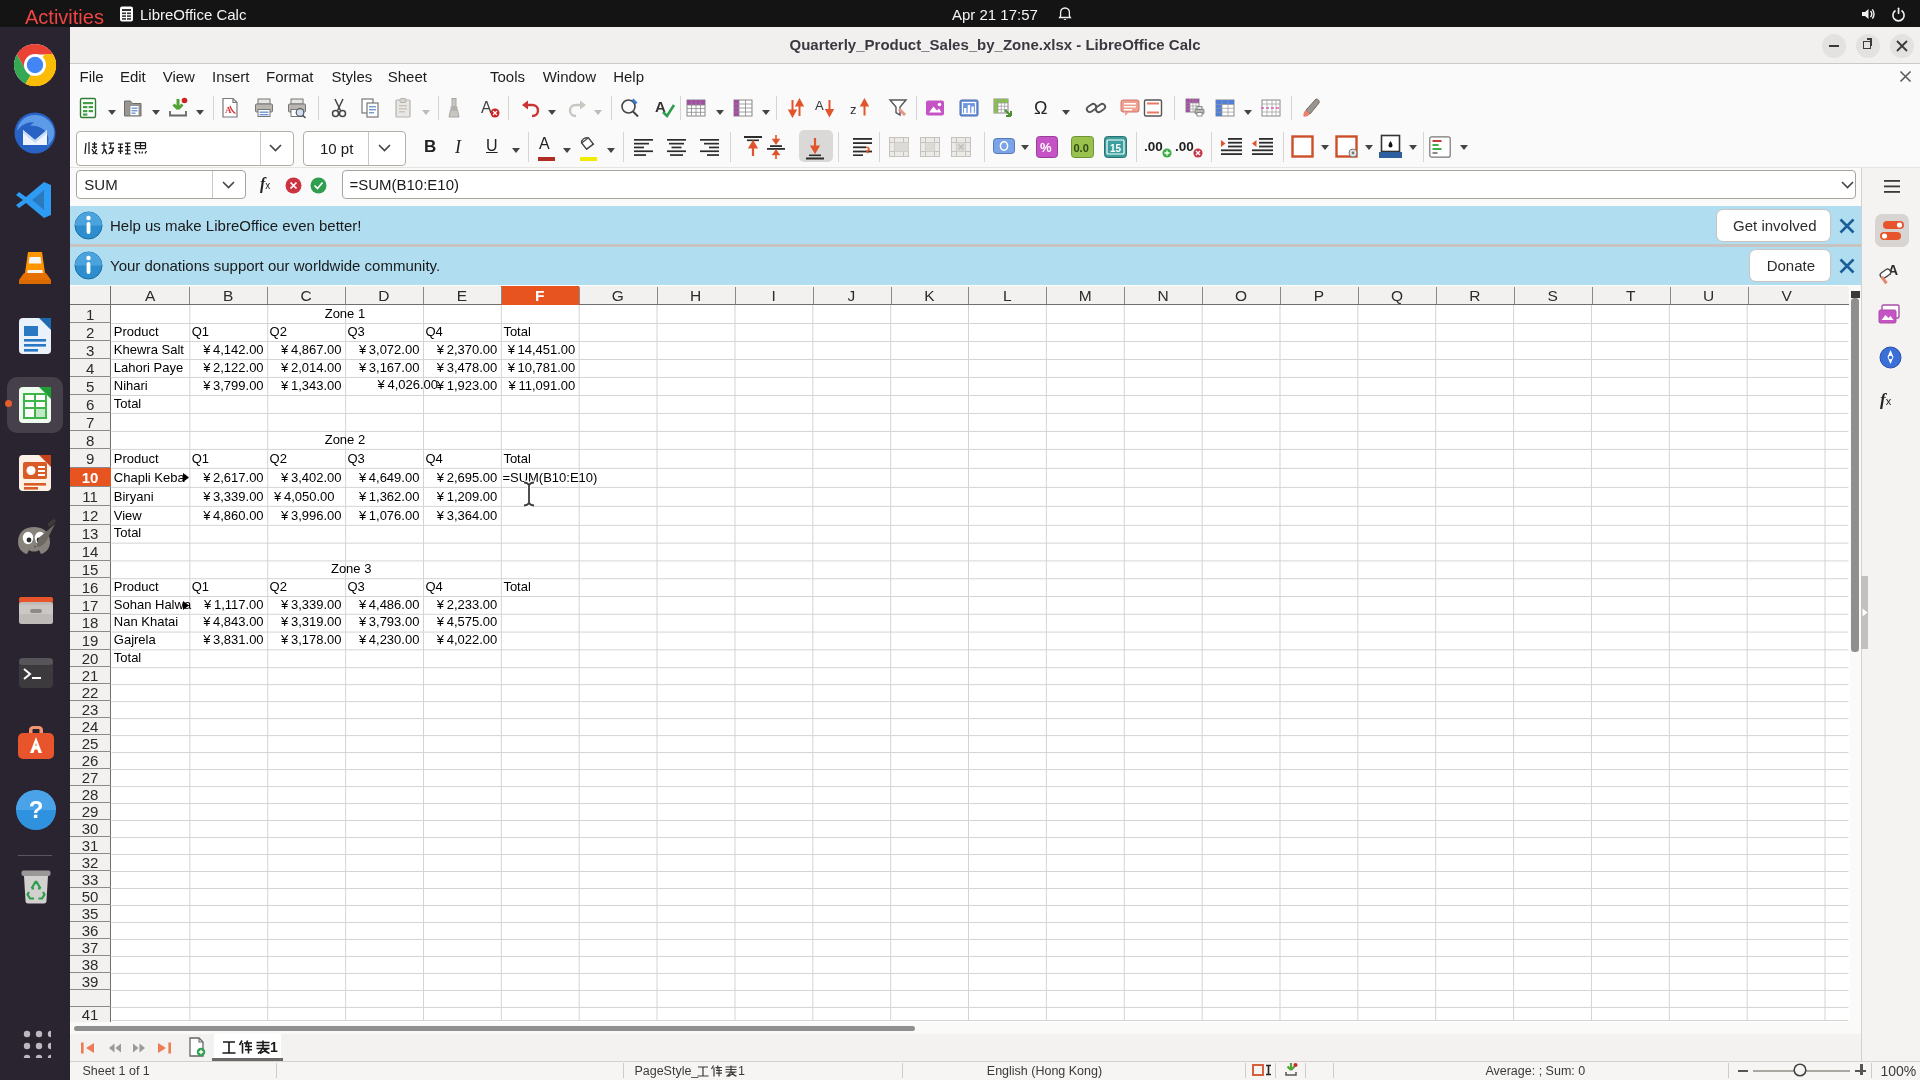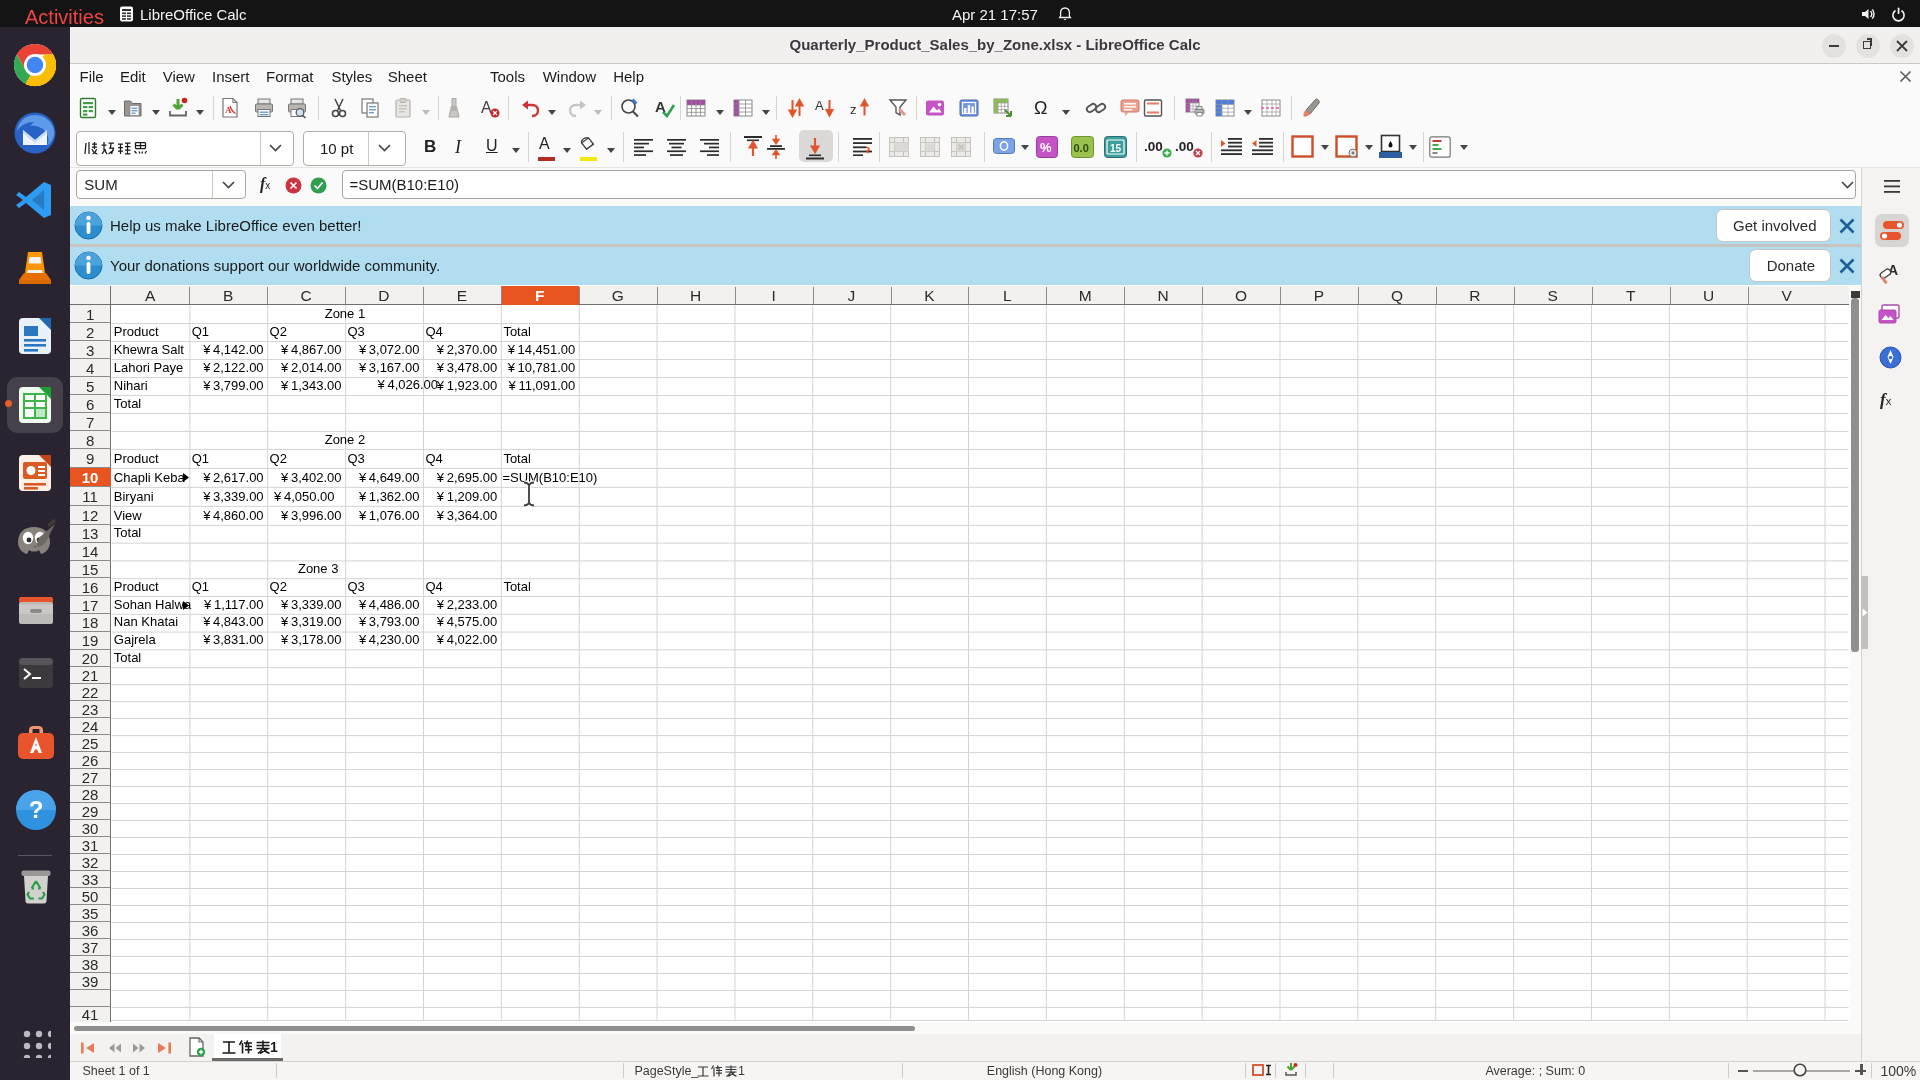--- a/index.html
+++ b/index.html
@@ -855,21 +855,21 @@
     <rect x="0" y="617.4" width="1738.2" height="1" fill="#d4d4d4"></rect>
     <rect x="0" y="634.4" width="1738.2" height="1" fill="#d4d4d4"></rect>
     <rect x="0" y="651.4" width="1738.2" height="1" fill="#d4d4d4"></rect>
     <rect x="0" y="668.4" width="1738.2" height="1" fill="#d4d4d4"></rect>
     <rect x="0" y="685.4" width="1738.2" height="1" fill="#d4d4d4"></rect>
     <rect x="0" y="702.4" width="1738.2" height="1" fill="#d4d4d4"></rect>
     <rect x="0" y="715.5" width="1738.2" height="1" fill="#d4d4d4"></rect>
   </svg>
 <div class="a" style="left:111.2px;top:305.5px;font-size:13px;color:#000;font-weight:400;white-space:nowrap;width:467.52px;text-align:center;line-height:16px;">Zone 1</div>
 <div class="a" style="left:111.2px;top:431.5px;font-size:13px;color:#000;font-weight:400;white-space:nowrap;width:467.52px;text-align:center;line-height:16px;">Zone 2</div>
-<div class="a" style="left:111.2px;top:560.9px;font-size:13px;color:#000;font-weight:400;white-space:nowrap;width:414px;text-align:center;line-height:16px;">Zone 3</div>
+<div class="a" style="left:111.2px;top:560.9px;font-size:13px;color:#000;font-weight:400;white-space:nowrap;width:414px;text-align:center;line-height:16px;padding-left:33px;">Zone 3</div>
 <div class="a" style="left:113.8px;top:323.5px;font-size:13px;color:#000;font-weight:400;white-space:nowrap;line-height:16px;">Product</div>
 <div class="a" style="left:191.7px;top:323.5px;font-size:13px;color:#000;font-weight:400;white-space:nowrap;line-height:16px;">Q1</div>
 <div class="a" style="left:269.6px;top:323.5px;font-size:13px;color:#000;font-weight:400;white-space:nowrap;line-height:16px;">Q2</div>
 <div class="a" style="left:347.5px;top:323.5px;font-size:13px;color:#000;font-weight:400;white-space:nowrap;line-height:16px;">Q3</div>
 <div class="a" style="left:425.4px;top:323.5px;font-size:13px;color:#000;font-weight:400;white-space:nowrap;line-height:16px;">Q4</div>
 <div class="a" style="left:503.4px;top:323.5px;font-size:13px;color:#000;font-weight:400;white-space:nowrap;line-height:16px;">Total</div>
 <div class="a" style="left:113.8px;top:450.5px;font-size:13px;color:#000;font-weight:400;white-space:nowrap;line-height:16px;">Product</div>
 <div class="a" style="left:191.7px;top:450.5px;font-size:13px;color:#000;font-weight:400;white-space:nowrap;line-height:16px;">Q1</div>
 <div class="a" style="left:269.6px;top:450.5px;font-size:13px;color:#000;font-weight:400;white-space:nowrap;line-height:16px;">Q2</div>
 <div class="a" style="left:347.5px;top:450.5px;font-size:13px;color:#000;font-weight:400;white-space:nowrap;line-height:16px;">Q3</div>

